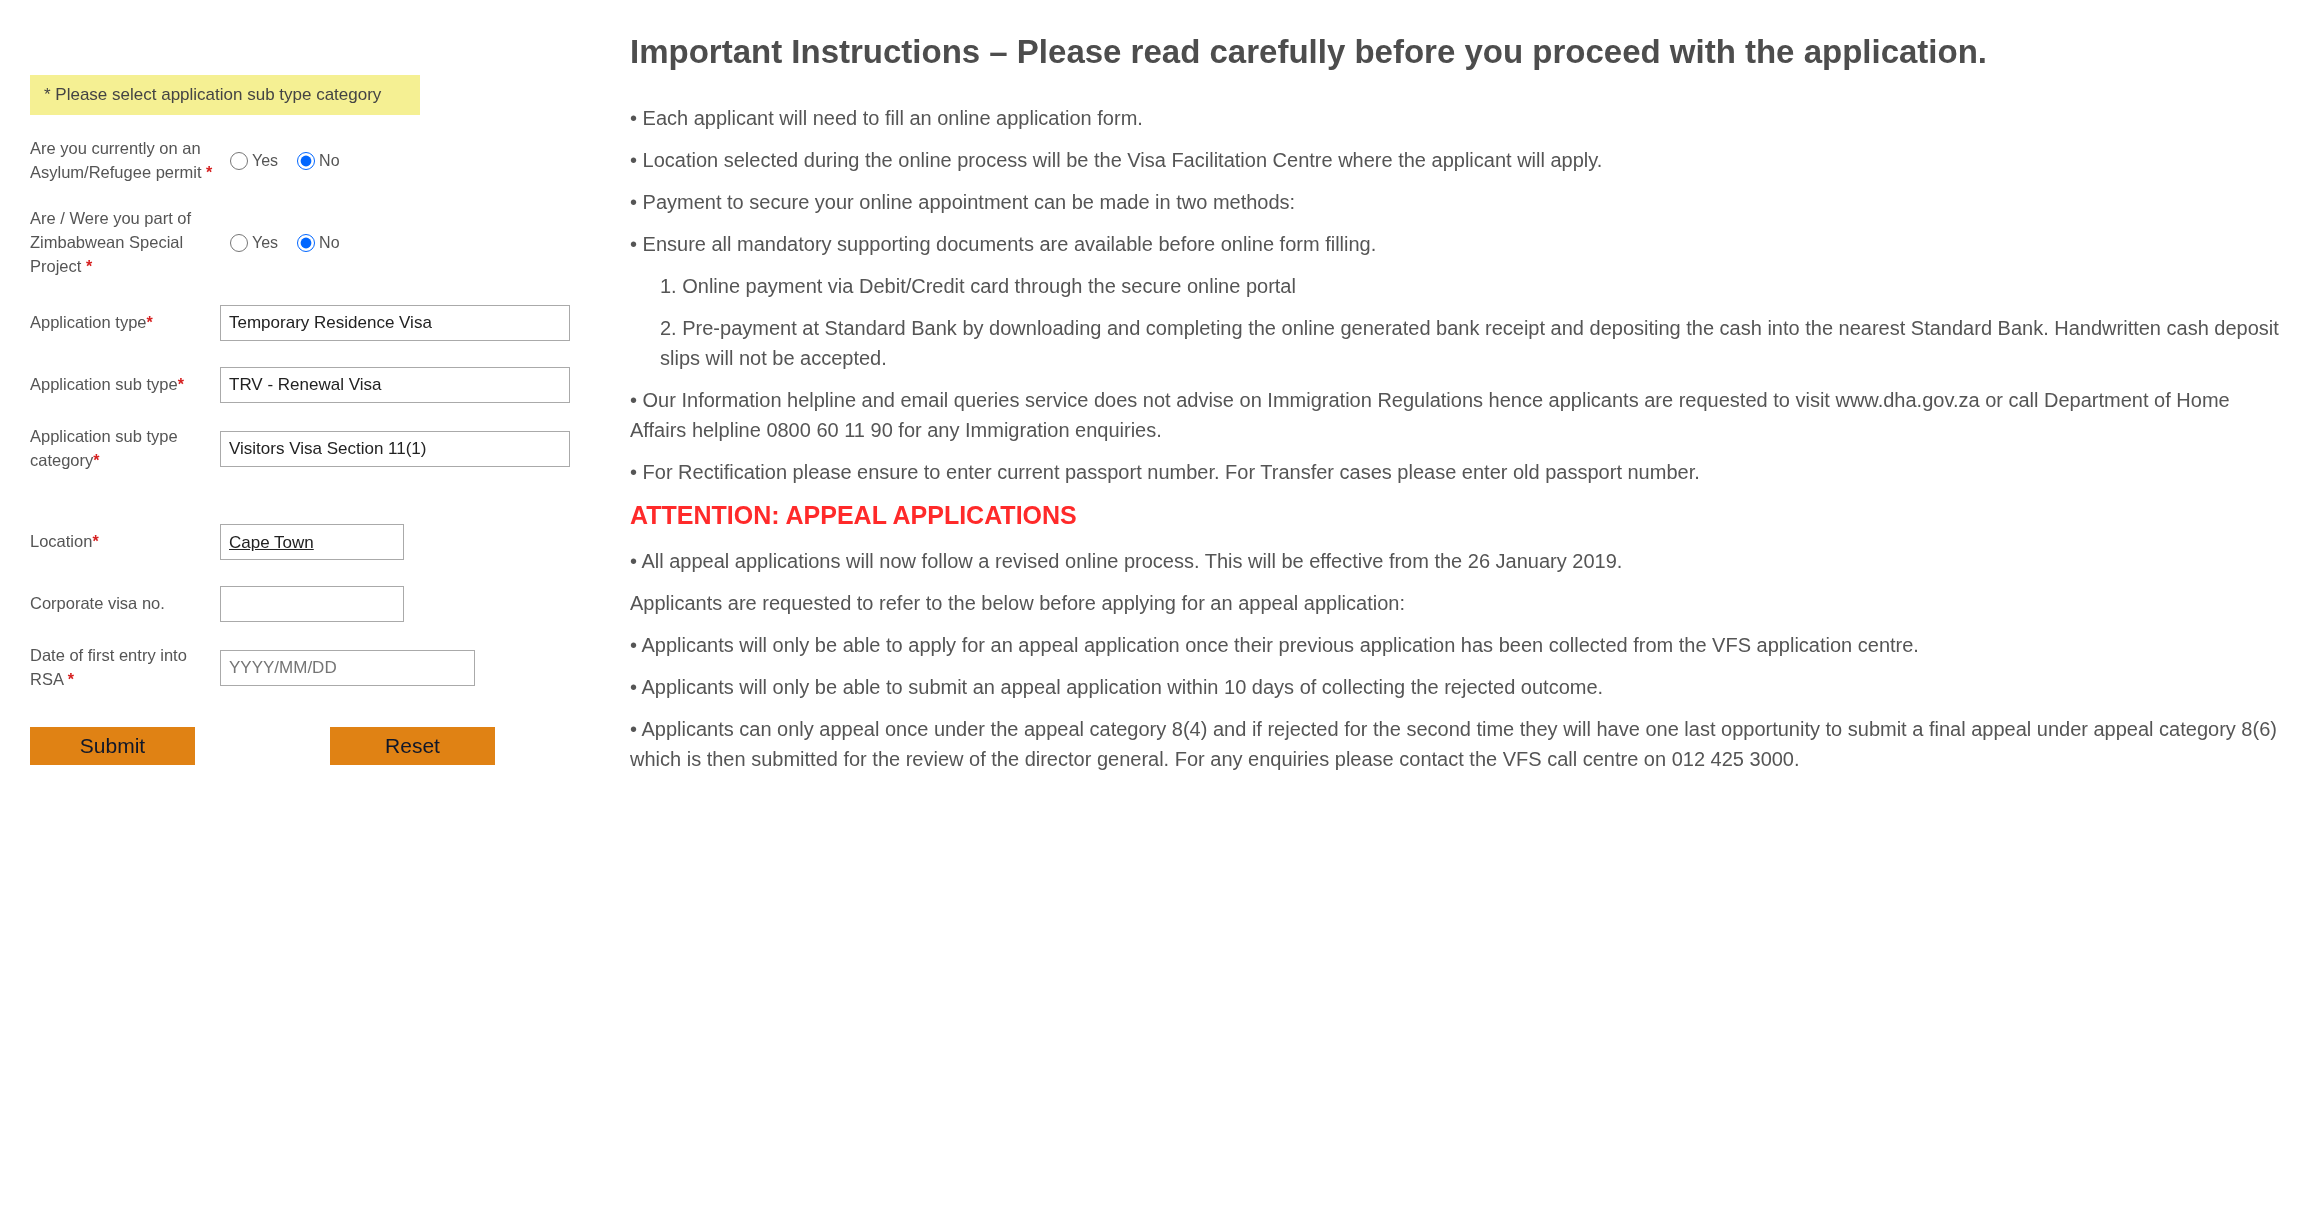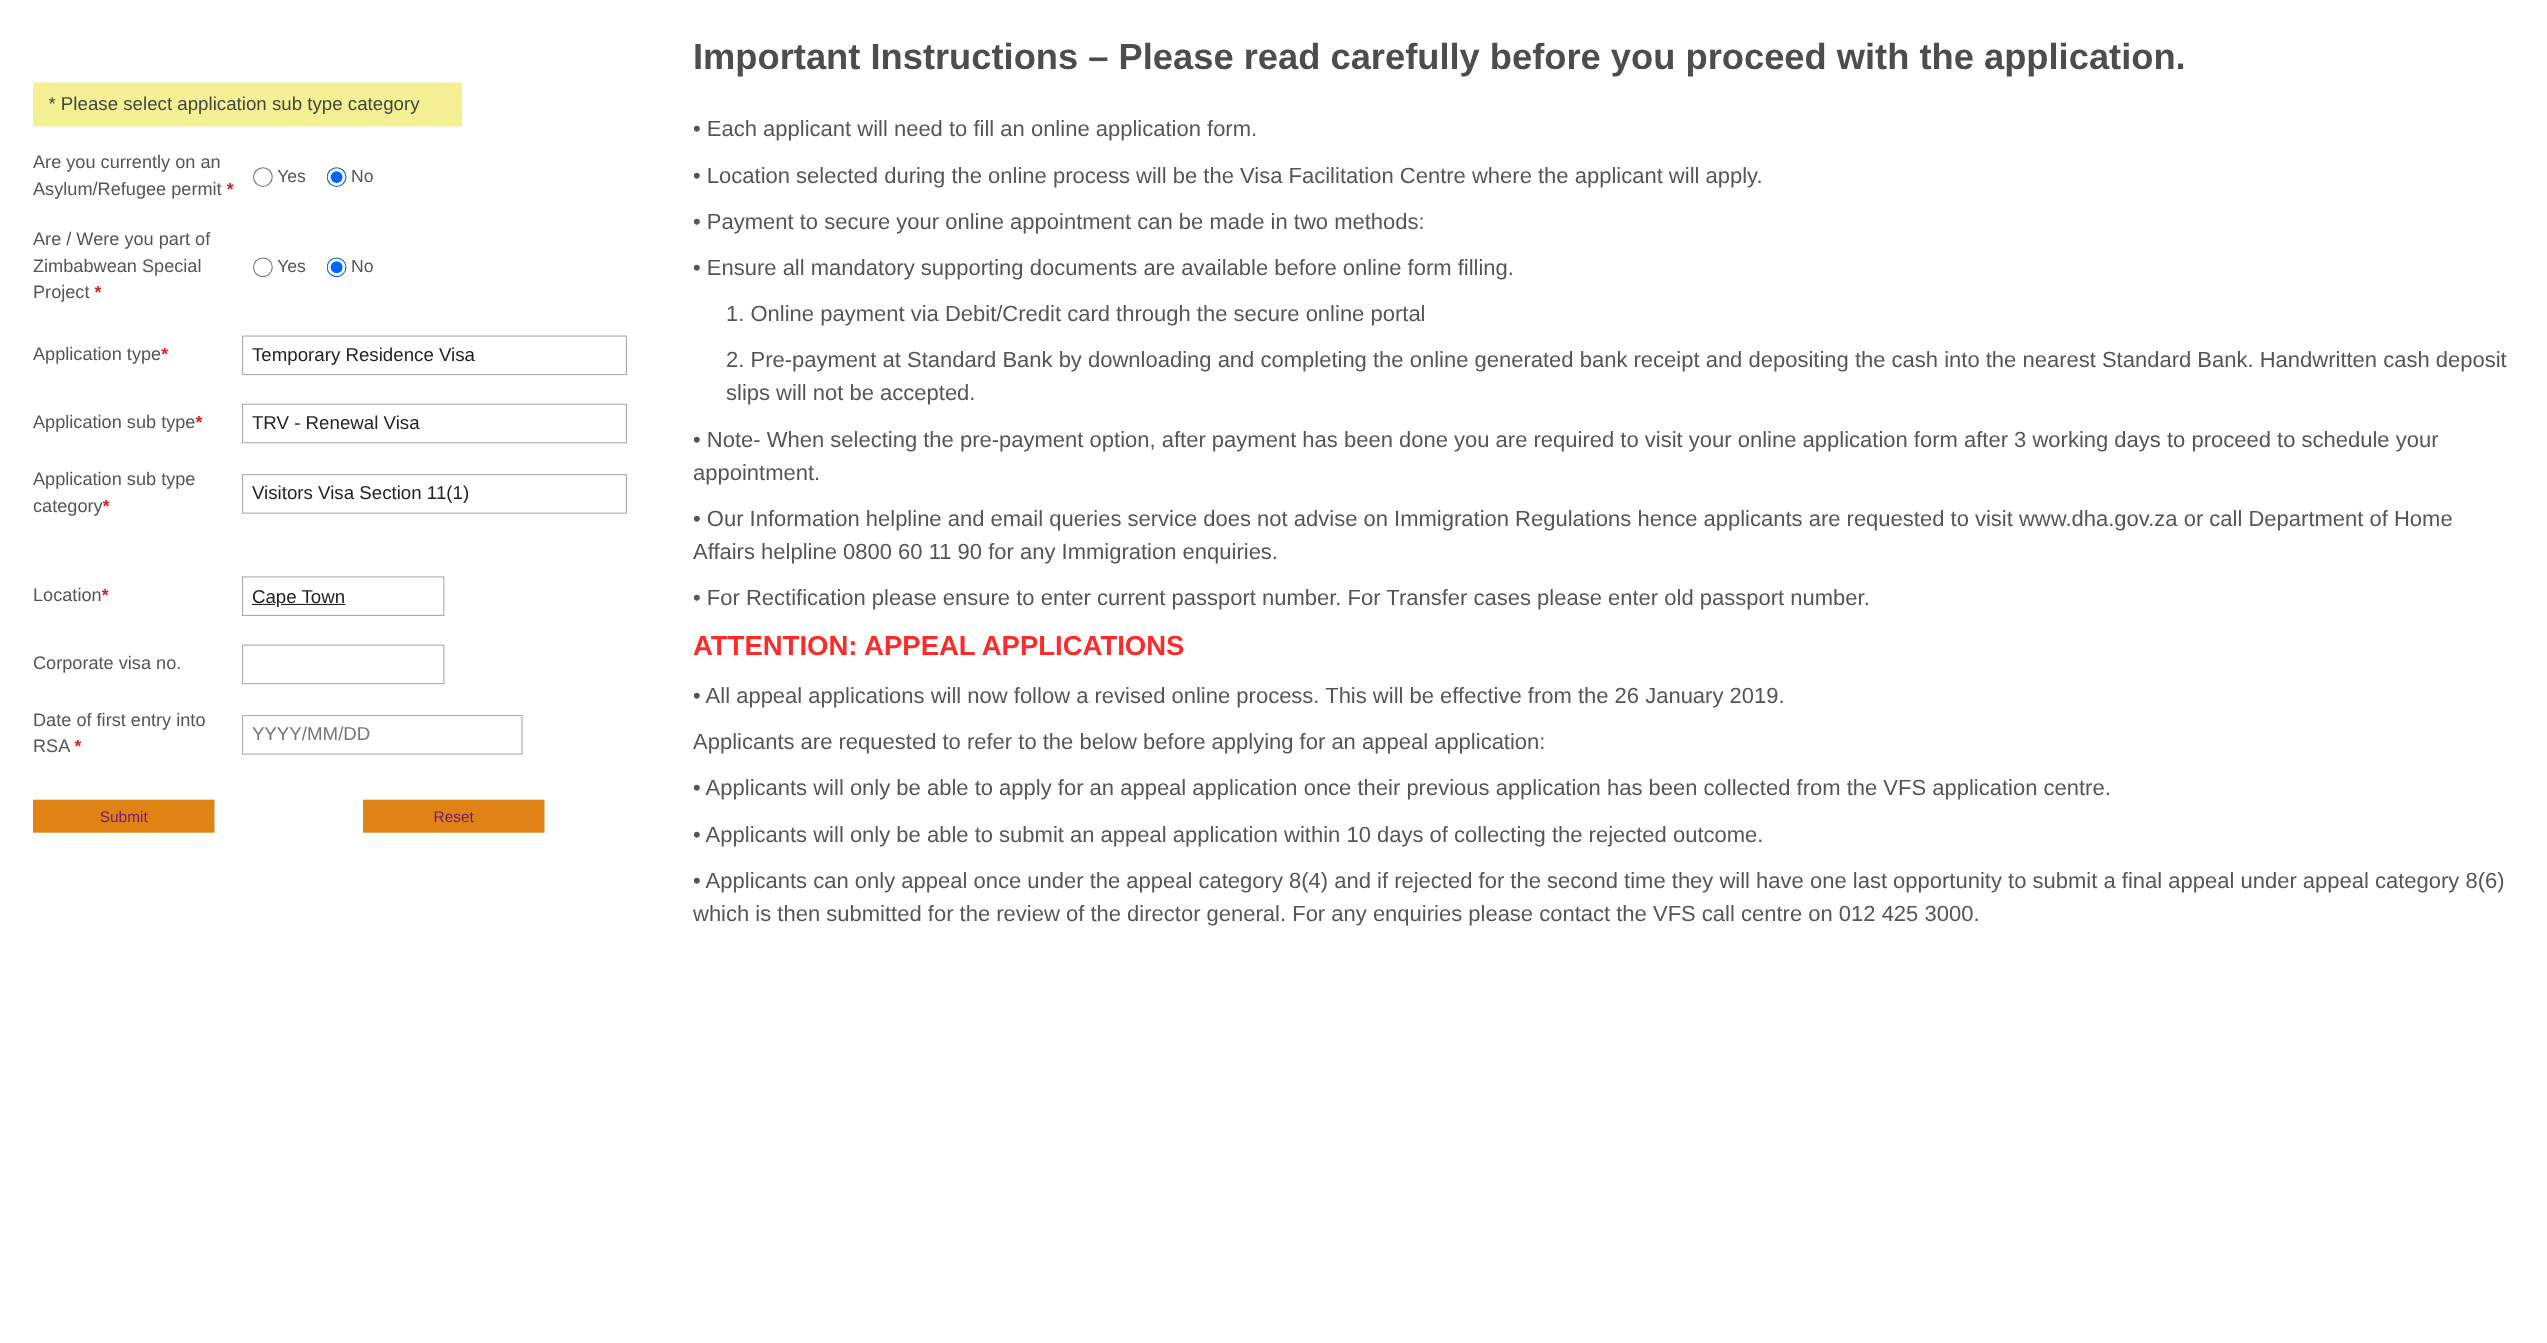--- a/index.html
+++ b/index.html
@@ -110,24 +110,24 @@
     .gap-row {
       height: 30px;
     }
     .button-row {
       display: flex;
       gap: 135px;
       margin-top: 35px;
     }
     .btn {
       background: #e08214;
-      color: #701a75;
+      color: #0f172a;
       border: none;
       padding: 7px 0;
-      font-size: 14px;
+      font-size: 21px;
       cursor: pointer;
       width: 165px;
       text-align: center;
       font-family: inherit;
     }
     .right-panel h1 {
       font-size: 33px;
       font-weight: 600;
       color: #4d4d4d;
       line-height: 1.35;
@@ -262,21 +262,20 @@
 
   <div class="right-panel">
     <h1>Important Instructions – Please read carefully before you proceed with the application.</h1>
 
     <p>• Each applicant will need to fill an online application form.</p>
     <p>• Location selected during the online process will be the Visa Facilitation Centre where the applicant will apply.</p>
     <p>• Payment to secure your online appointment can be made in two methods:</p>
     <p>• Ensure all mandatory supporting documents are available before online form filling.</p>
     <p class="indent1">1. Online payment via Debit/Credit card through the secure online portal</p>
     <p class="indent1">2. Pre-payment at Standard Bank by downloading and completing the online generated bank receipt and depositing the cash into the nearest Standard Bank. Handwritten cash deposit slips will not be accepted.</p>
-    <p>• Note- When selecting the pre-payment option, after payment has been done you are required to visit your online application form after 3 working days to proceed to schedule your appointment.</p>
     <p>• Our Information helpline and email queries service does not advise on Immigration Regulations hence applicants are requested to visit www.dha.gov.za or call Department of Home Affairs helpline 0800 60 11 90 for any Immigration enquiries.</p>
     <p>• For Rectification please ensure to enter current passport number. For Transfer cases please enter old passport number.</p>
 
     <h2 class="attention">ATTENTION: APPEAL APPLICATIONS</h2>
 
     <p>• All appeal applications will now follow a revised online process. This will be effective from the 26 January 2019.</p>
     <p>Applicants are requested to refer to the below before applying for an appeal application:</p>
     <p>• Applicants will only be able to apply for an appeal application once their previous application has been collected from the VFS application centre.</p>
     <p>• Applicants will only be able to submit an appeal application within 10 days of collecting the rejected outcome.</p>
     <p>• Applicants can only appeal once under the appeal category 8(4) and if rejected for the second time they will have one last opportunity to submit a final appeal under appeal category 8(6) which is then submitted for the review of the director general. For any enquiries please contact the VFS call centre on 012 425 3000.</p>

